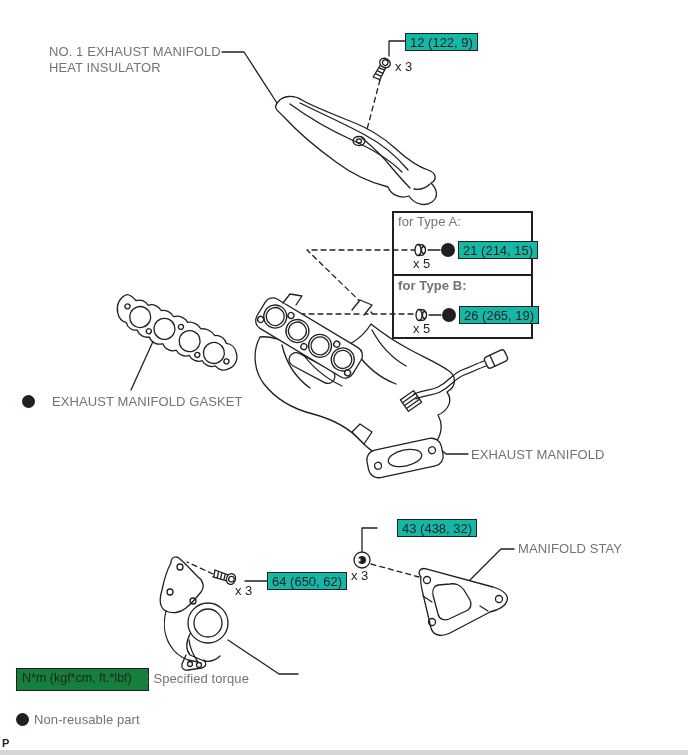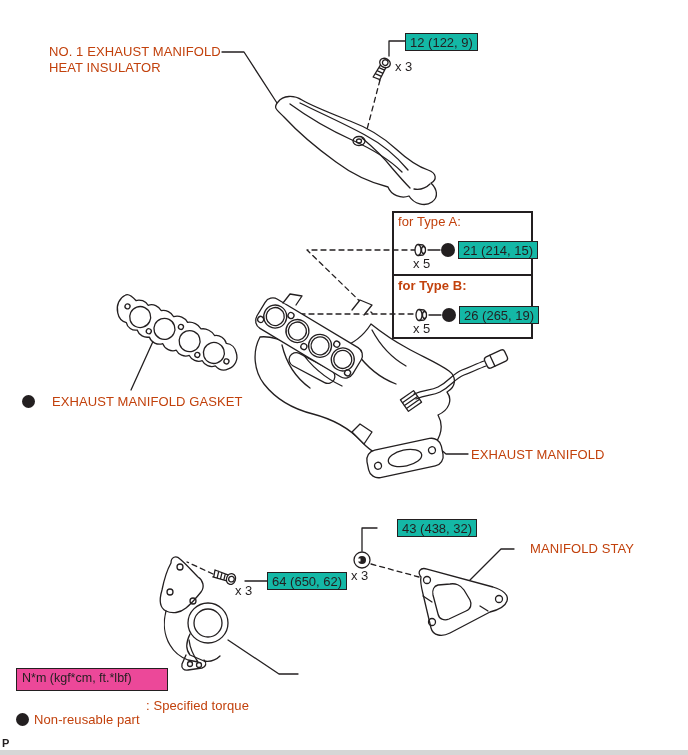--- a/index.html
+++ b/index.html
@@ -2,39 +2,39 @@
 <html><head>
 <meta charset="utf-8">
 <style>
   html,body{margin:0;padding:0;background:#ffffff;}
   .stage{
     position:relative;width:688px;height:755px;background:#ffffff;overflow:hidden;
     font-family:"Liberation Sans","DejaVu Sans",sans-serif;color:#231f20;
   }
   .abs{position:absolute;white-space:nowrap;}
   svg{position:absolute;left:0;top:0;}
-  .lbl{font-size:13px;line-height:15.5px;letter-spacing:.1px;color:#c2410c;}
+  .lbl{font-size:13px;line-height:15.5px;letter-spacing:.1px;color:#737373;}
   .qty{font-size:13px;color:#231f20;}
   .tq-box{
     position:absolute;border:1.5px solid #231f20;background:#14b8a6;
     font-size:13px;line-height:13px;padding:1.5px 4px;color:#231f20;white-space:nowrap;
   }
   .type-box{
     position:absolute;left:392px;top:211px;width:141px;height:128px;
     border:2px solid #231f20;box-sizing:border-box;background:transparent;
   }
   .type-divider{
     position:absolute;left:0;top:61px;width:100%;height:0;border-top:2px solid #231f20;
   }
   .bullet{
     position:absolute;width:13px;height:13px;border-radius:50%;background:#231f20;
   }
   .legend-box{
-    position:absolute;left:16px;top:668px;width:152px;height:23px;border:1.5px solid #231f20;
-    box-sizing:border-box;background:#ec4899;font-size:12.5px;line-height:19px;padding:0 5px;white-space:nowrap;
+    position:absolute;left:16px;top:668px;width:133px;height:23px;border:1.5px solid #231f20;
+    box-sizing:border-box;background:#15803d;font-size:12.5px;line-height:19px;padding:0 5px;white-space:nowrap;
   }
   .footer-bar{position:absolute;left:0;top:750px;width:688px;height:5px;background:#d6d6d6;}
   .page-marker{position:absolute;left:2px;top:737px;font-size:11px;font-weight:bold;color:#231f20;}
 </style>
 </head>
 <body>
 
 <div class="stage">
 
   <svg width="688" height="755" viewBox="0 0 688 755">
@@ -213,26 +213,26 @@
   <div class="abs qty" style="left:413px;top:321px;">x 5</div>
 
   <div class="bullet" style="left:22px;top:395px;"></div>
   <div class="abs lbl" style="left:52px;top:394px;">EXHAUST MANIFOLD GASKET</div>
 
   <div class="abs lbl" style="left:471px;top:447px;">EXHAUST MANIFOLD</div>
 
   <div class="tq-box" style="left:377px;top:519px;margin-left:20px;">43 (438, 32)</div>
   <div class="abs qty" style="left:351px;top:568px;">x 3</div>
 
-  <div class="abs lbl" style="left:518px;top:541px;margin-left:12px;">MANIFOLD STAY</div>
+  <div class="abs lbl" style="left:518px;top:541px;">MANIFOLD STAY</div>
 
   <div class="tq-box" style="left:267px;top:572px;">64 (650, 62)</div>
   <div class="abs qty" style="left:235px;top:583px;">x 3</div>
 
 
   <div class="legend-box">N*m (kgf*cm, ft.*lbf)</div>
-  <div class="abs lbl" style="left:146px;top:671px;margin-top:27px;">: Specified torque</div>
+  <div class="abs lbl" style="left:146px;top:671px;">: Specified torque</div>
   <div class="bullet" style="left:16px;top:713px;"></div>
   <div class="abs lbl" style="left:34px;top:712px;">Non-reusable part</div>
 
   <div class="page-marker">P</div>
   <div class="footer-bar"></div>
 </div>
 
 </body></html>

